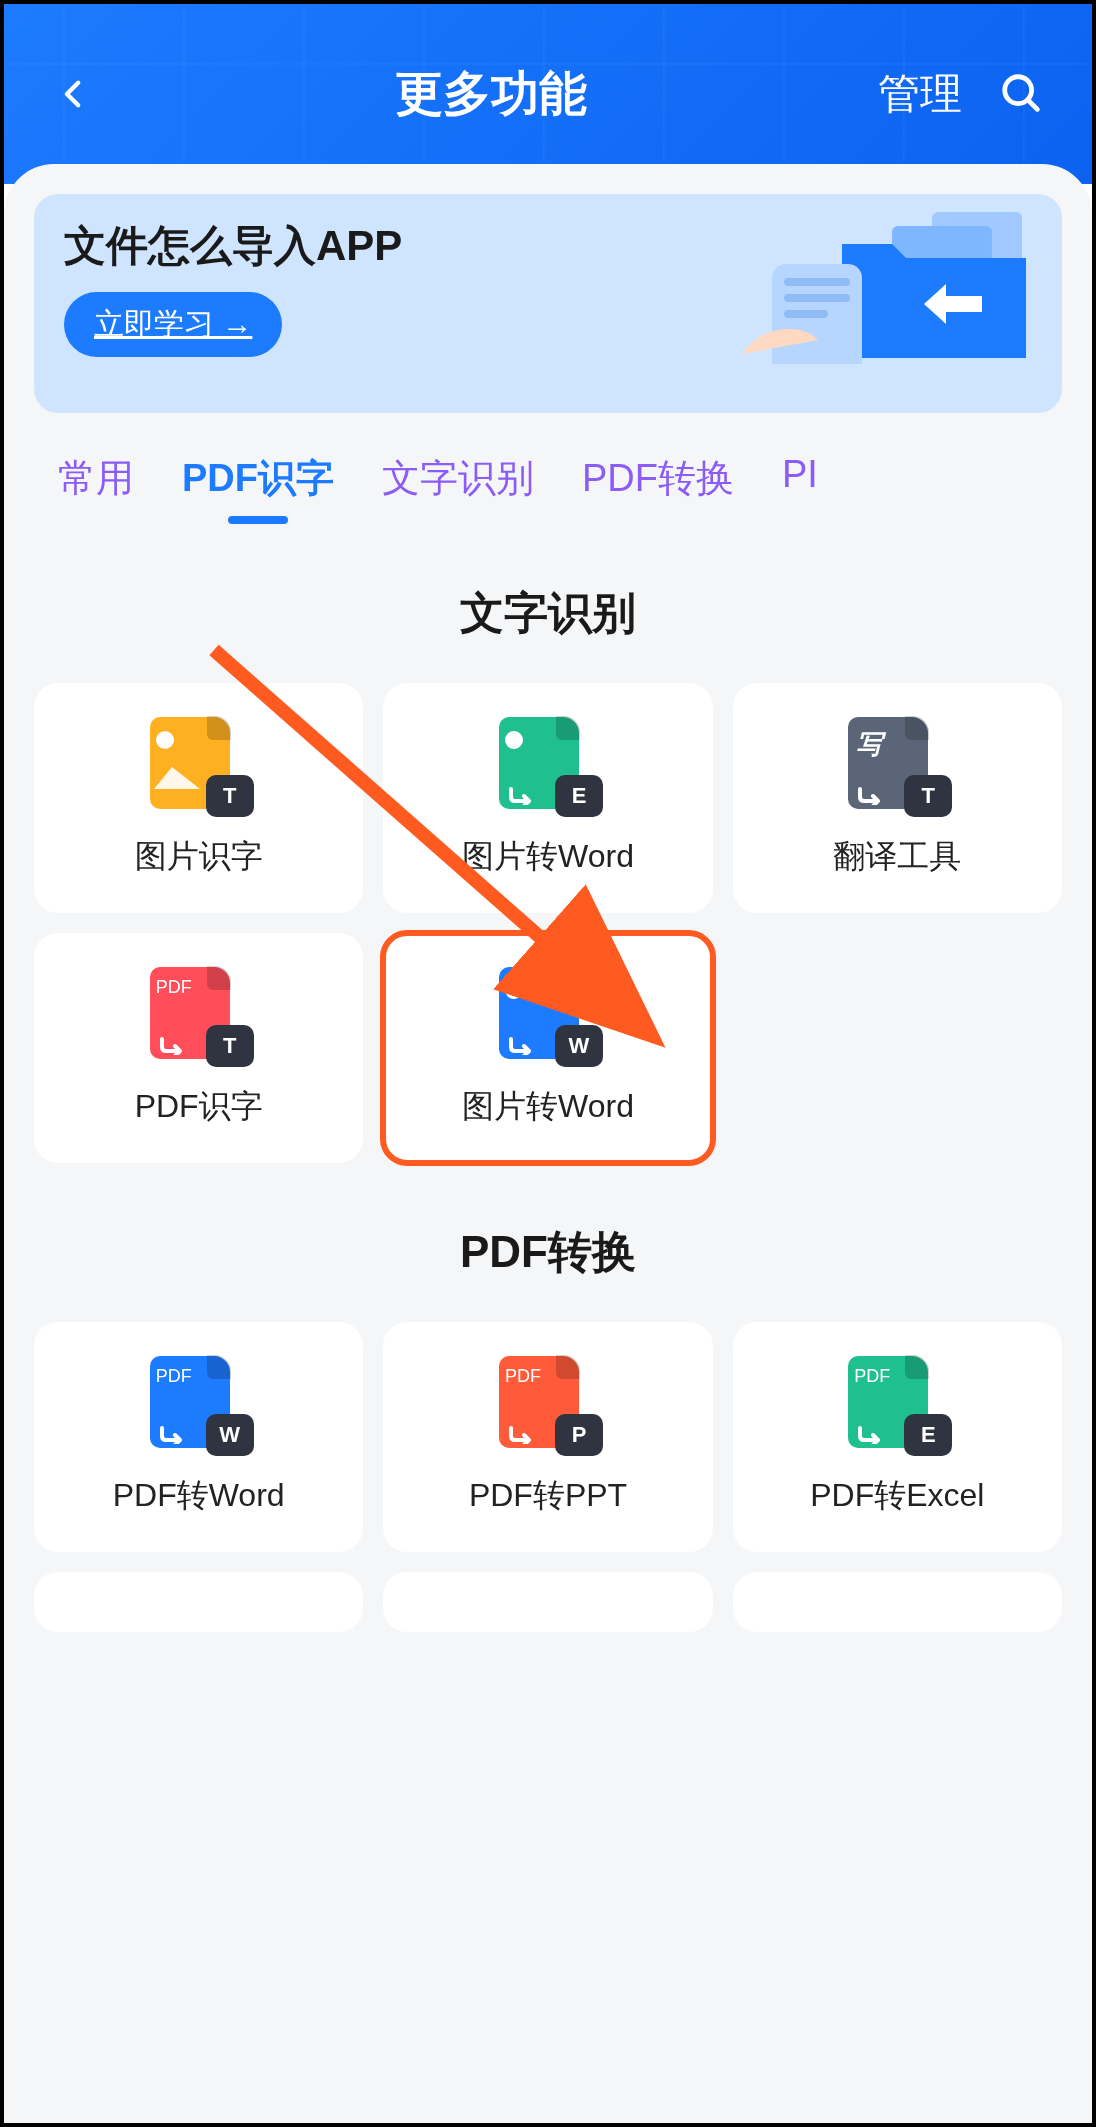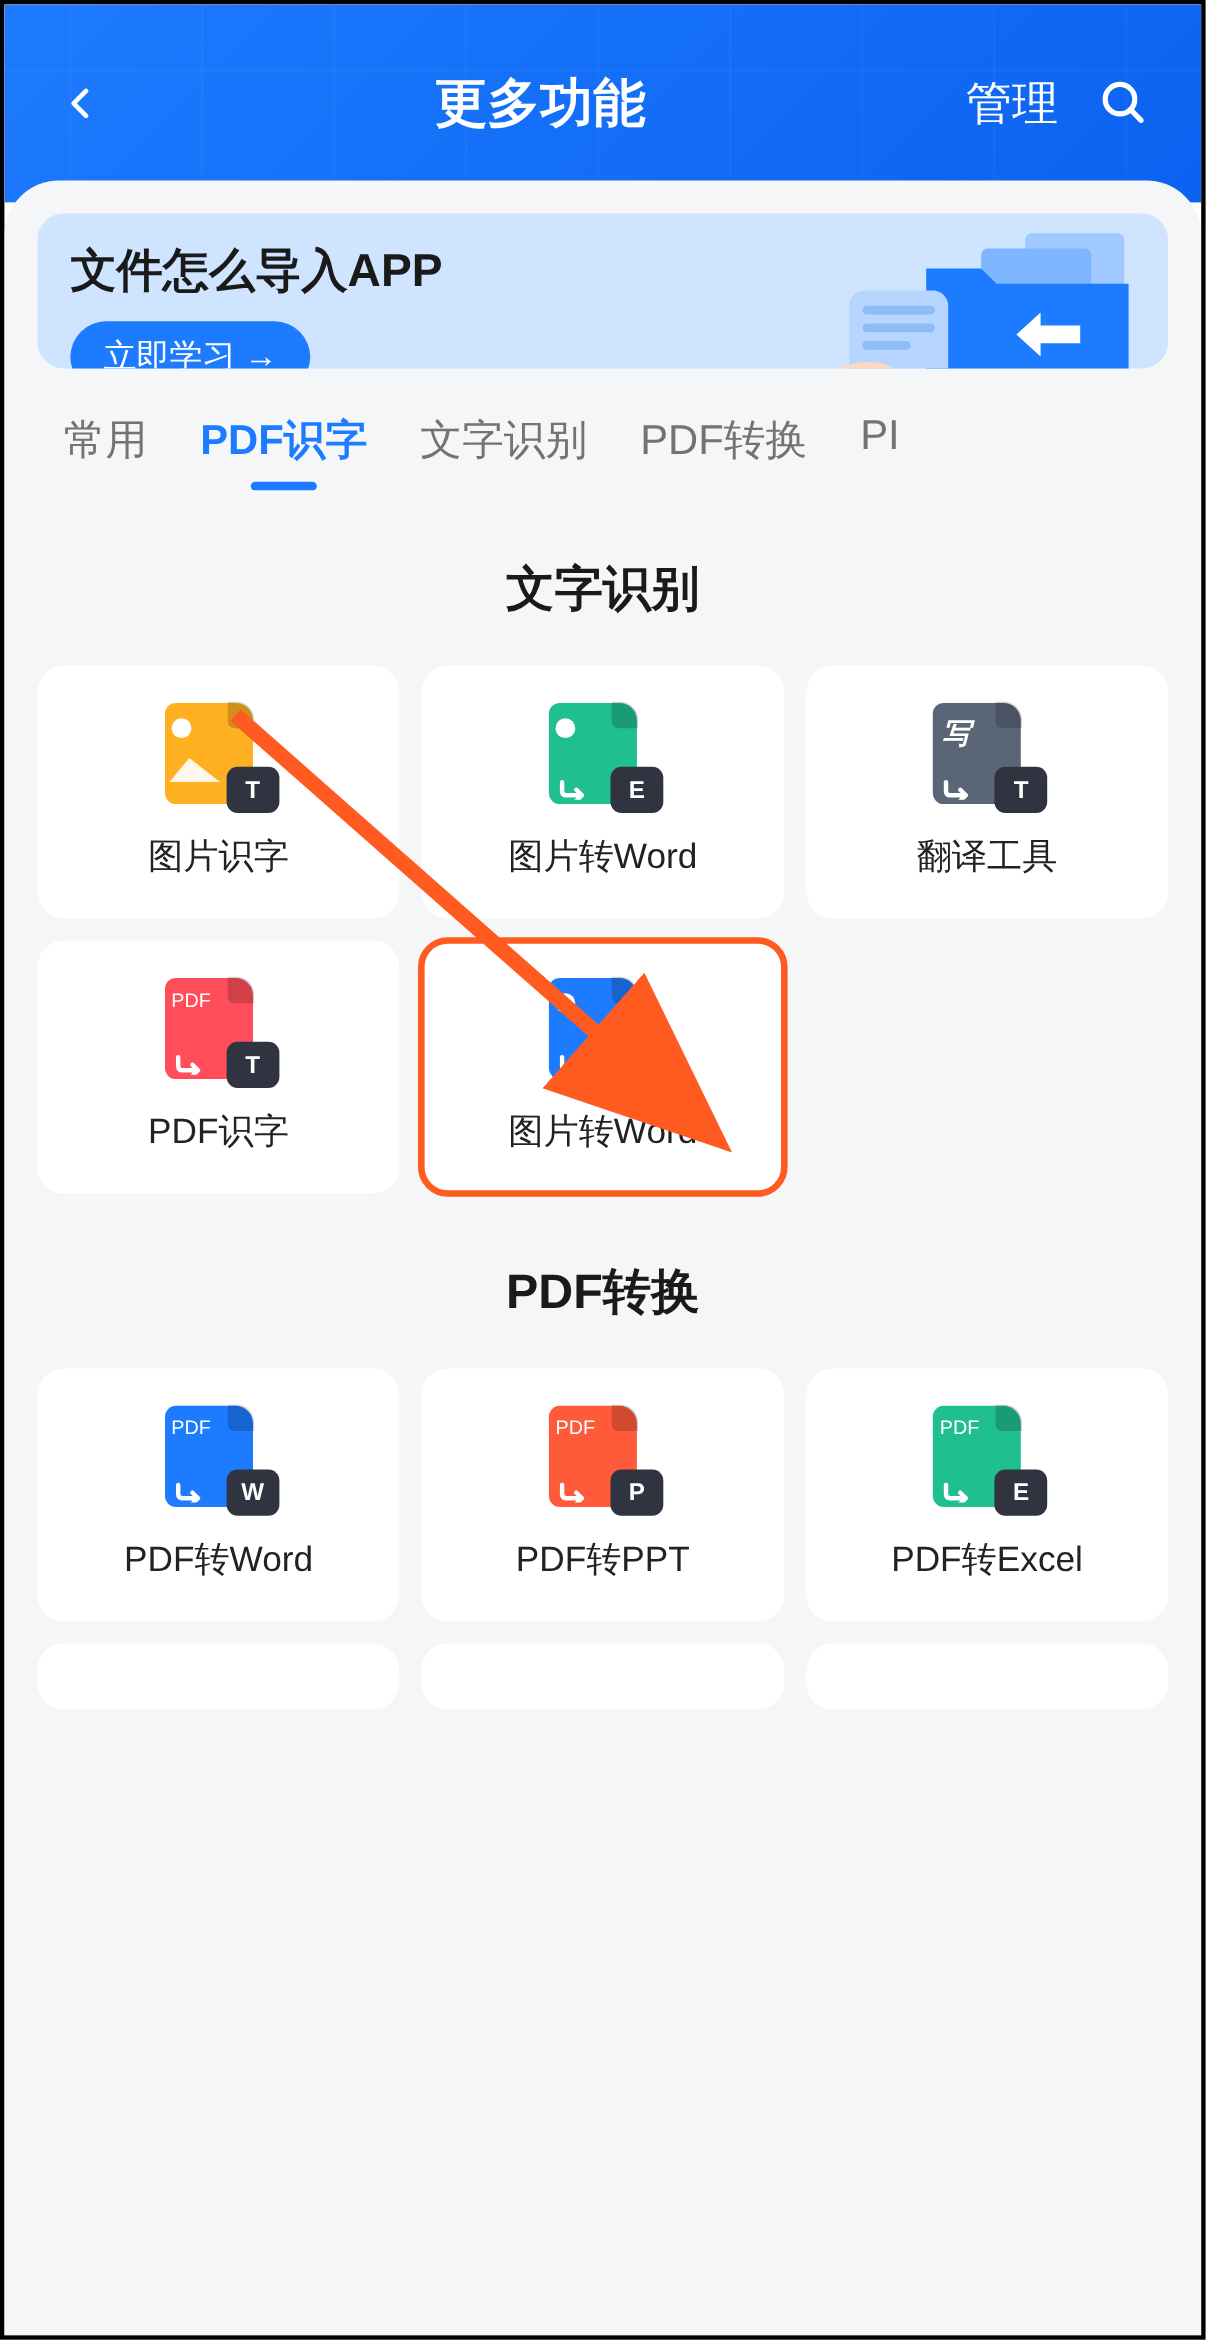--- a/index.html
+++ b/index.html
@@ -9,27 +9,27 @@
     linear-gradient(0deg, transparent 49%, rgba(255,255,255,.05) 50%, transparent 51%),
     linear-gradient(90deg, transparent 49%, rgba(255,255,255,.05) 50%, transparent 51%);
     background-size:120px 120px; pointer-events:none; }
   .back { width:60px; height:60px; display:flex; align-items:center; justify-content:center; cursor:pointer; }
   .title { flex:1; text-align:center; color:#fff; font-size:48px; font-weight:600; }
   .manage { color:#fff; font-size:42px; margin-right:30px; cursor:pointer; }
   .search { width:60px; height:60px; display:flex; align-items:center; justify-content:center; cursor:pointer; }
 
   .sheet { position:absolute; top:160px; left:0; right:0; bottom:0; background:#f5f6f8; border-radius:50px 50px 0 0; padding:30px 30px 0 30px; }
 
-  .banner { background:#cfe4ff; border-radius:24px; height:141px; padding:24px 30px; position:relative; overflow:hidden; cursor:pointer; }
+  .banner { background:#cfe4ff; border-radius:24px; height:219px; padding:24px 30px; position:relative; overflow:hidden; cursor:pointer; }
   .banner-title { font-size:42px; font-weight:700; color:#1a1a1a; margin-bottom:18px; }
   .learn-btn { display:inline-block; background:#1d7bff; color:#fff; font-size:30px; padding:12px 30px; border-radius:40px;text-decoration:underline; }
   .banner-art { position:absolute; right:10px; top:10px; width:320px; height:160px; }
 
   .tabs { display:flex; gap:0; margin-top:20px; overflow:hidden; white-space:nowrap; }
-  .tab { font-size:38px; color:#737373; padding:20px 24px; position:relative; cursor:pointer; flex:0 0 auto; }
+  .tab { font-size:38px; color:#8b5cf6; padding:20px 24px; position:relative; cursor:pointer; flex:0 0 auto; }
   .tab.active { color:#1d7bff; font-weight:600; }
   .tab.active::after { content:""; position:absolute; left:50%; bottom:0; transform:translateX(-50%); width:60px; height:8px; background:#1d7bff; border-radius:4px; }
 
   .section-title { text-align:center; font-size:44px; font-weight:700; color:#1a1a1a; margin:60px 0 40px; }
   .grid { display:grid; grid-template-columns:repeat(3,1fr); gap:20px; }
   .card { background:#fff; border-radius:24px; height:230px; display:flex; flex-direction:column; align-items:center; justify-content:center; cursor:pointer; position:relative; }
   .card.highlight { outline:6px solid #ff5a1f; outline-offset:-3px; }
   .card-label { font-size:32px; color:#222; margin-top:18px; }
   .icon-wrap { width:110px; height:100px; position:relative; }
 

